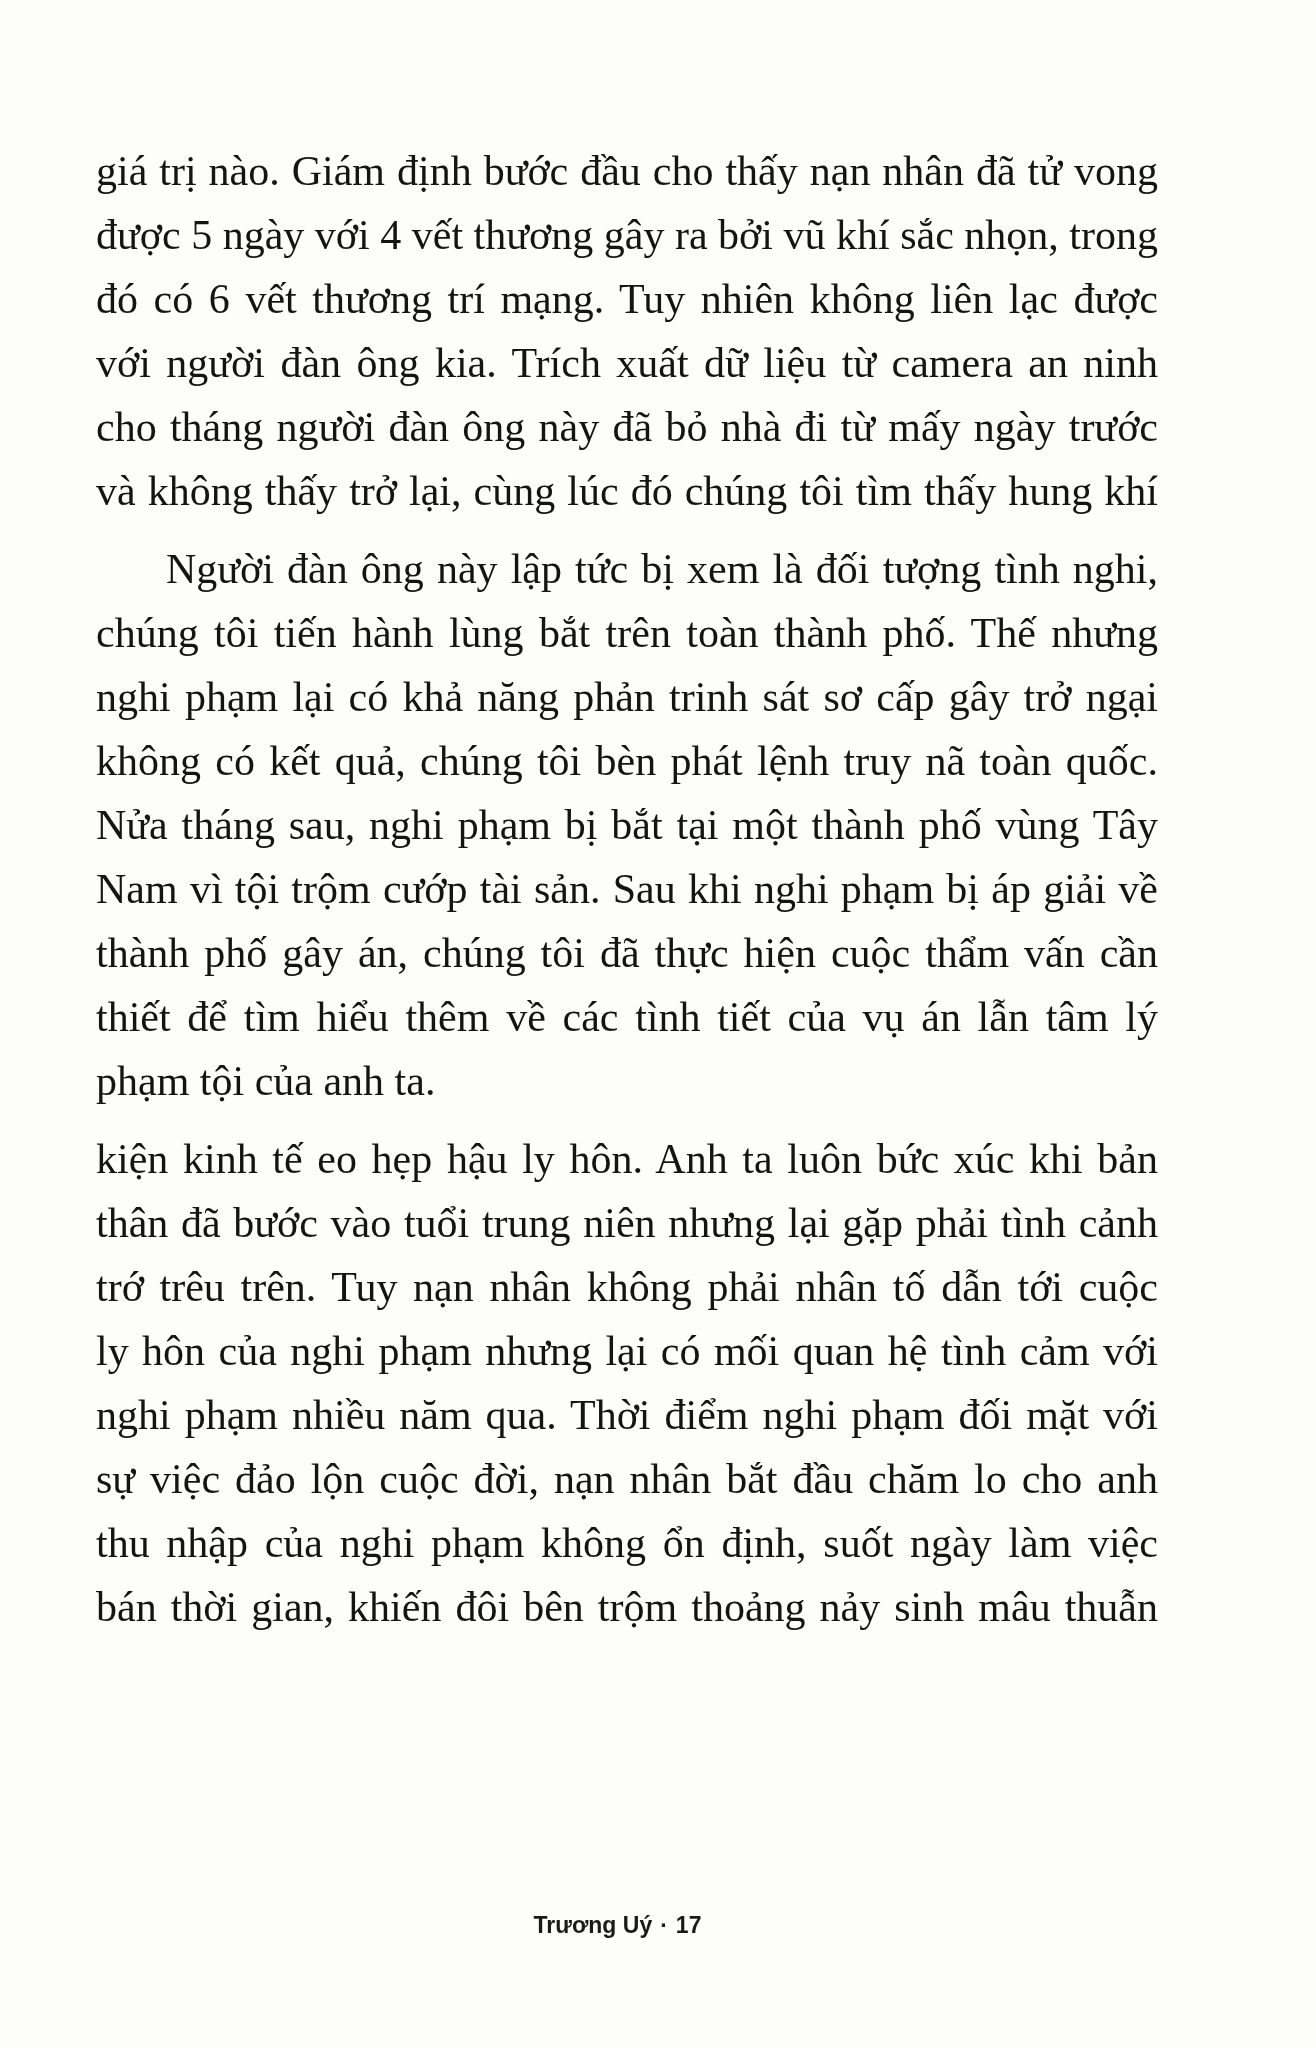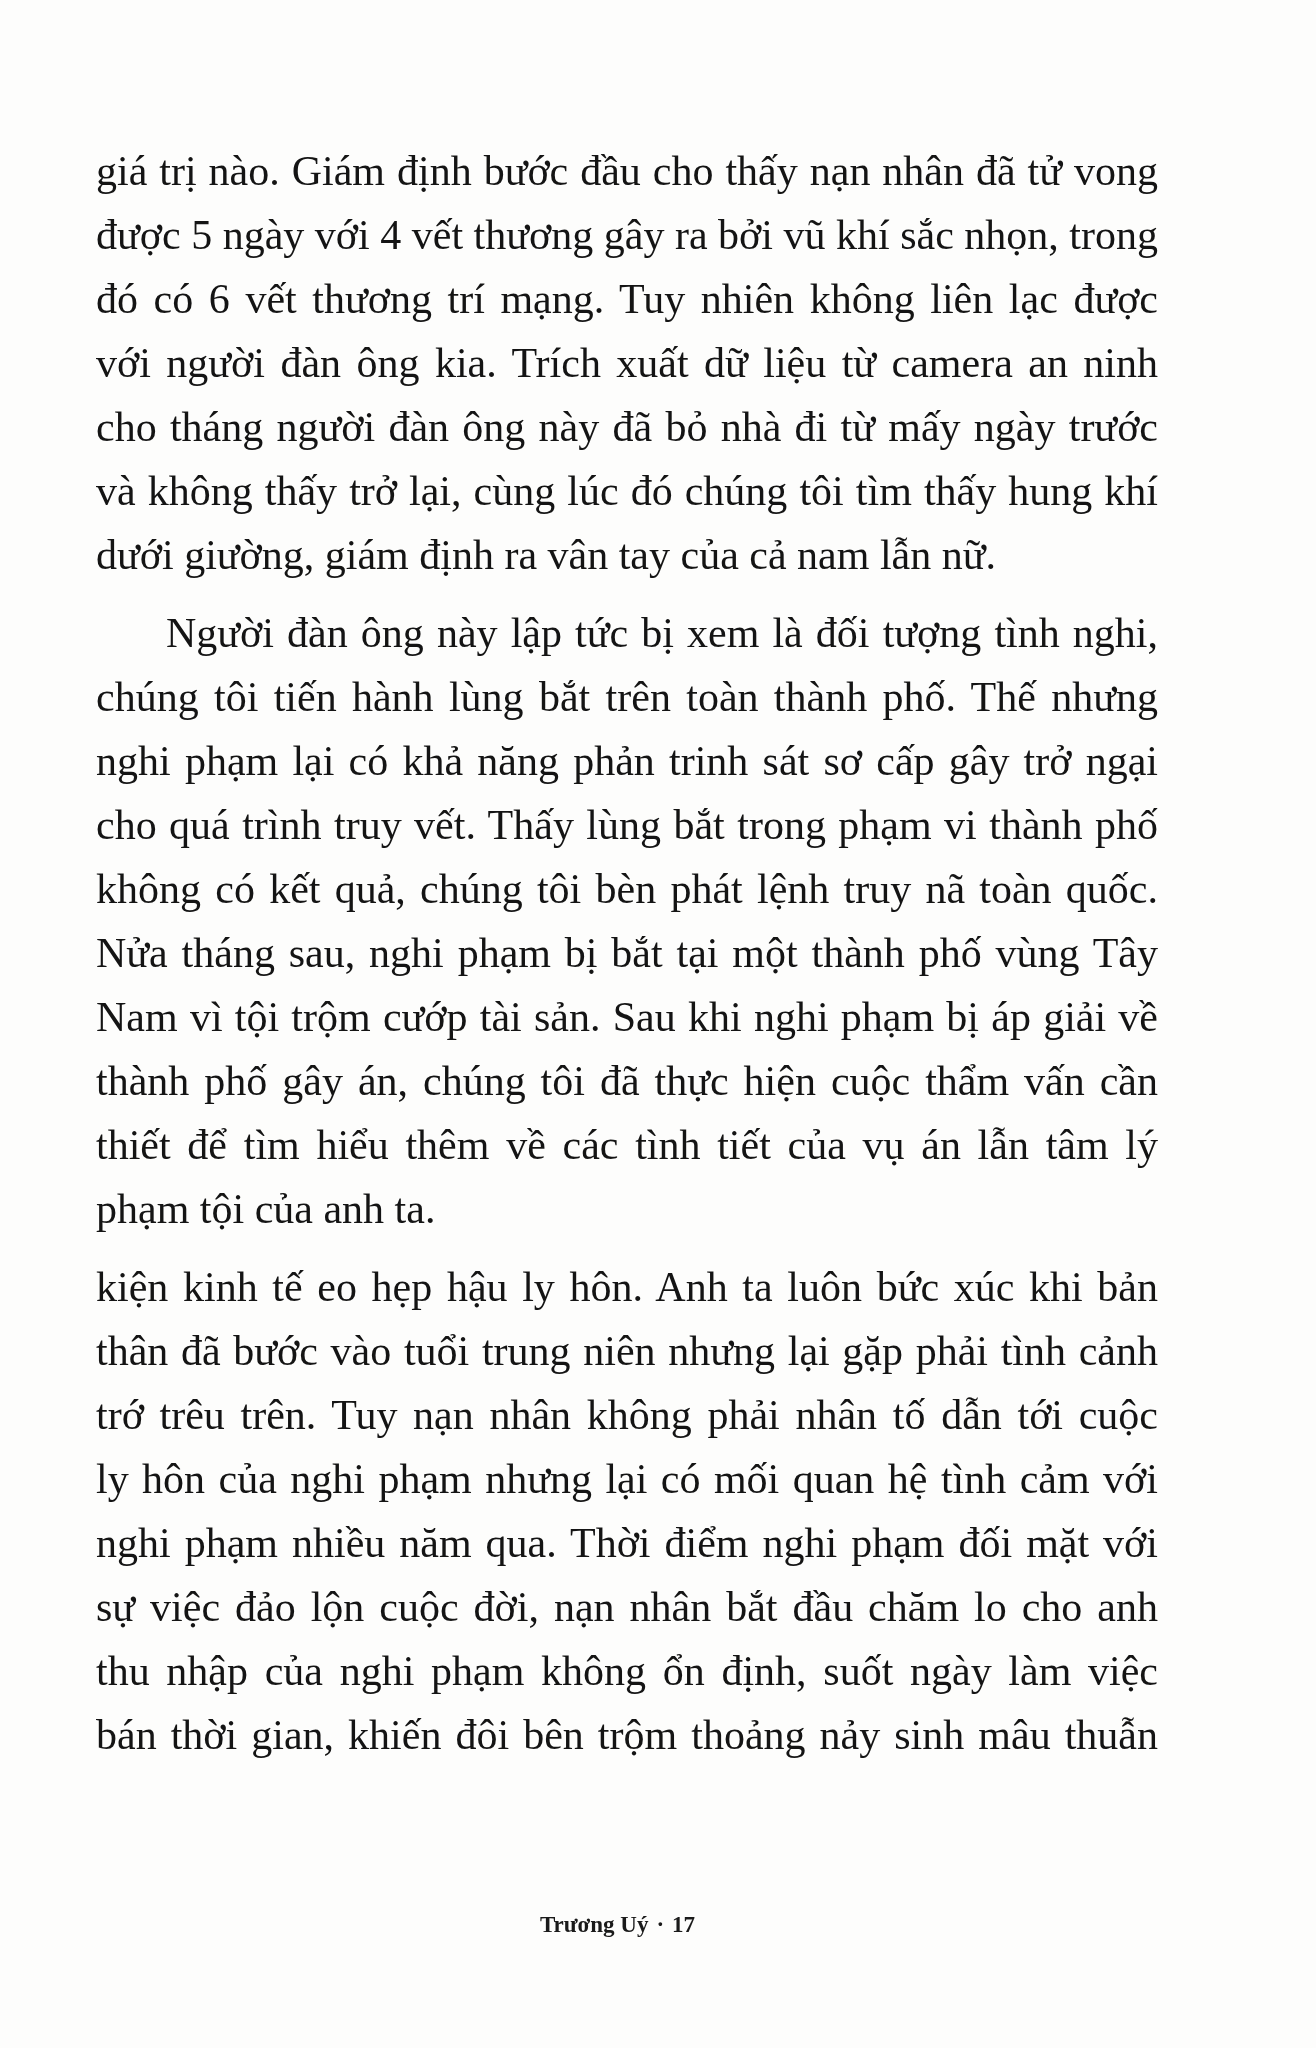--- a/index.html
+++ b/index.html
@@ -46,21 +46,21 @@
   }
   .line.indent {
     padding-left: 70px;
   }
   .footer {
     position: absolute;
     left: 0;
     width: 1235px;
     top: 1912px;
     text-align: center;
-    font-family: Liberation Serif, serif;
+    font-family: Liberation Sans, sans-serif;
     font-weight: bold;
     font-size: 23px;
     color: #1a1a1a;
     letter-spacing: 0px;
   }
   .footer .sep {
     padding: 0 8px;
   }
 </style>
 </head>
@@ -69,28 +69,26 @@
 <div class="page">
   <div class="body-text">
 
     <div class="para">
       <span class="line">giá trị nào. Giám định bước đầu cho thấy nạn nhân đã tử vong</span>
       <span class="line">được 5 ngày với 4 vết thương gây ra bởi vũ khí sắc nhọn, trong</span>
       <span class="line">đó có 6 vết thương trí mạng. Tuy nhiên không liên lạc được</span>
       <span class="line">với người đàn ông kia. Trích xuất dữ liệu từ camera an ninh</span>
       <span class="line">cho tháng người đàn ông này đã bỏ nhà đi từ mấy ngày trước</span>
       <span class="line">và không thấy trở lại, cùng lúc đó chúng tôi tìm thấy hung khí</span>
-      <span class="line last">dưới giường, giám định ra vân tay của cả nam lẫn nữ.</span>
     </div>
 
     <div class="para">
       <span class="line indent">Người đàn ông này lập tức bị xem là đối tượng tình nghi,</span>
       <span class="line">chúng tôi tiến hành lùng bắt trên toàn thành phố. Thế nhưng</span>
       <span class="line">nghi phạm lại có khả năng phản trinh sát sơ cấp gây trở ngại</span>
-      <span class="line">cho quá trình truy vết. Thấy lùng bắt trong phạm vi thành phố</span>
       <span class="line">không có kết quả, chúng tôi bèn phát lệnh truy nã toàn quốc.</span>
       <span class="line">Nửa tháng sau, nghi phạm bị bắt tại một thành phố vùng Tây</span>
       <span class="line">Nam vì tội trộm cướp tài sản. Sau khi nghi phạm bị áp giải về</span>
       <span class="line">thành phố gây án, chúng tôi đã thực hiện cuộc thẩm vấn cần</span>
       <span class="line">thiết để tìm hiểu thêm về các tình tiết của vụ án lẫn tâm lý</span>
       <span class="line last">phạm tội của anh ta.</span>
     </div>
 
     <div class="para">
       <span class="line">kiện kinh tế eo hẹp hậu ly hôn. Anh ta luôn bức xúc khi bản</span>

